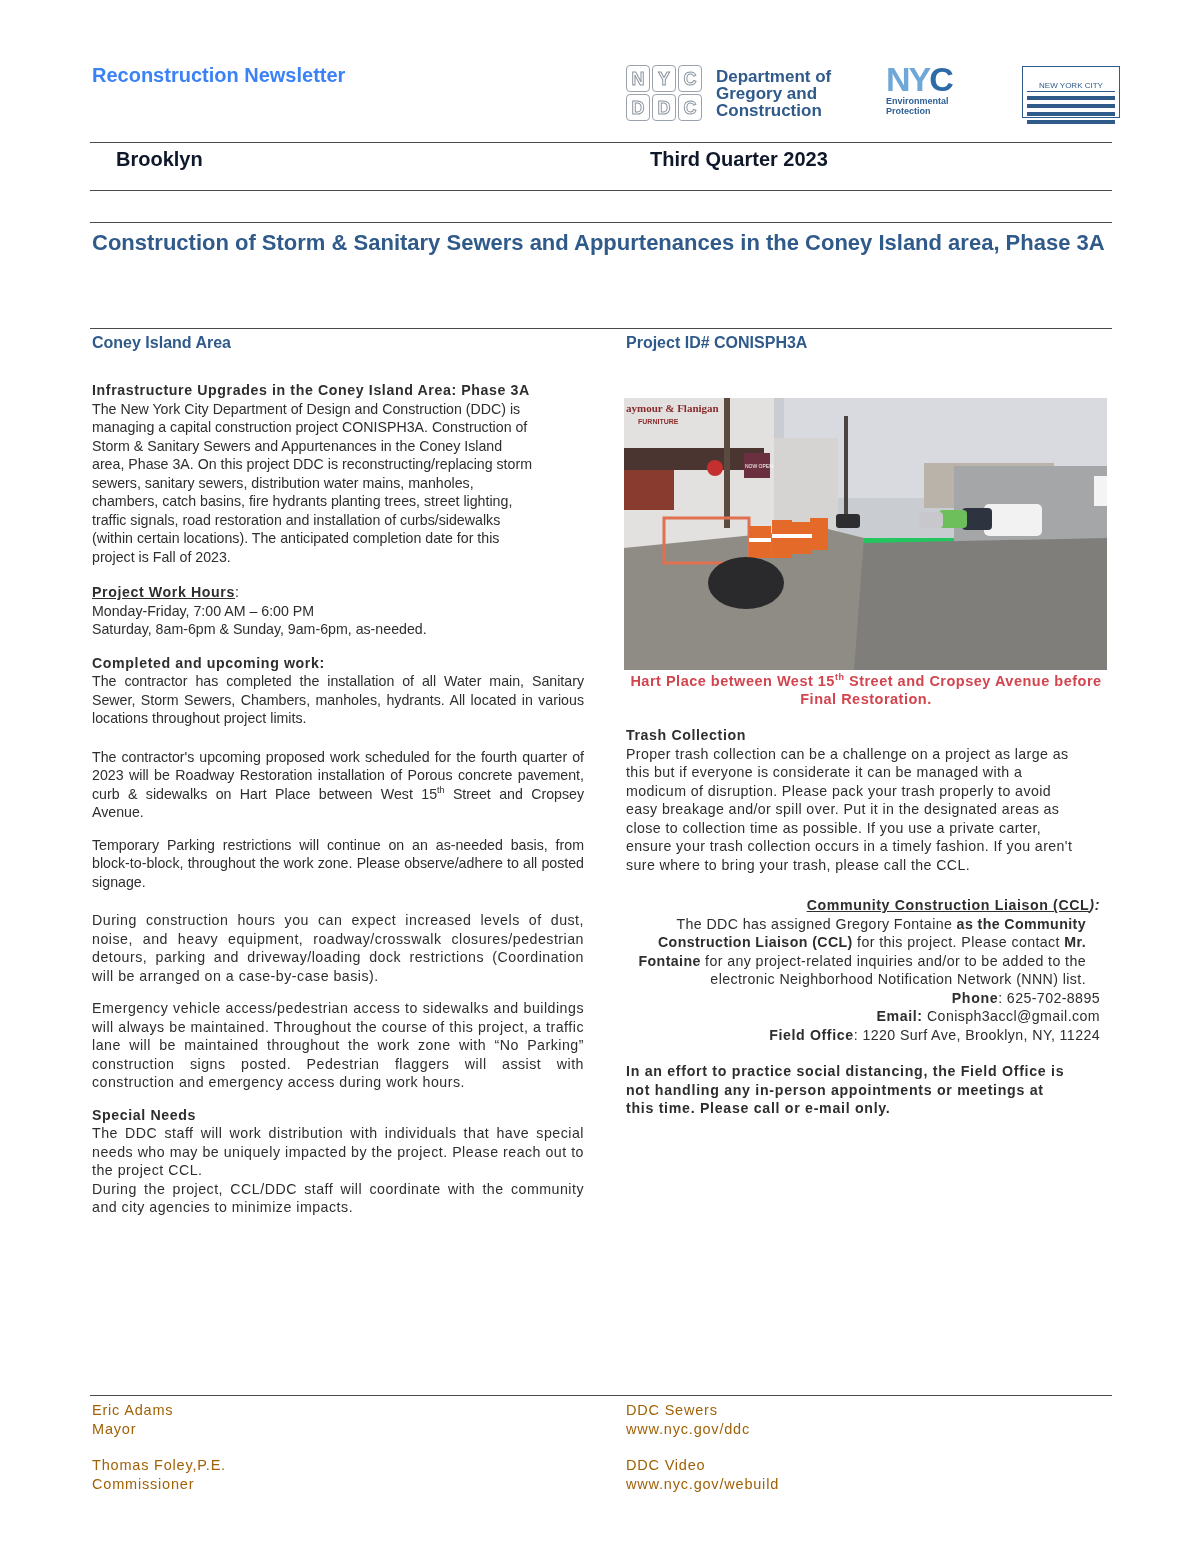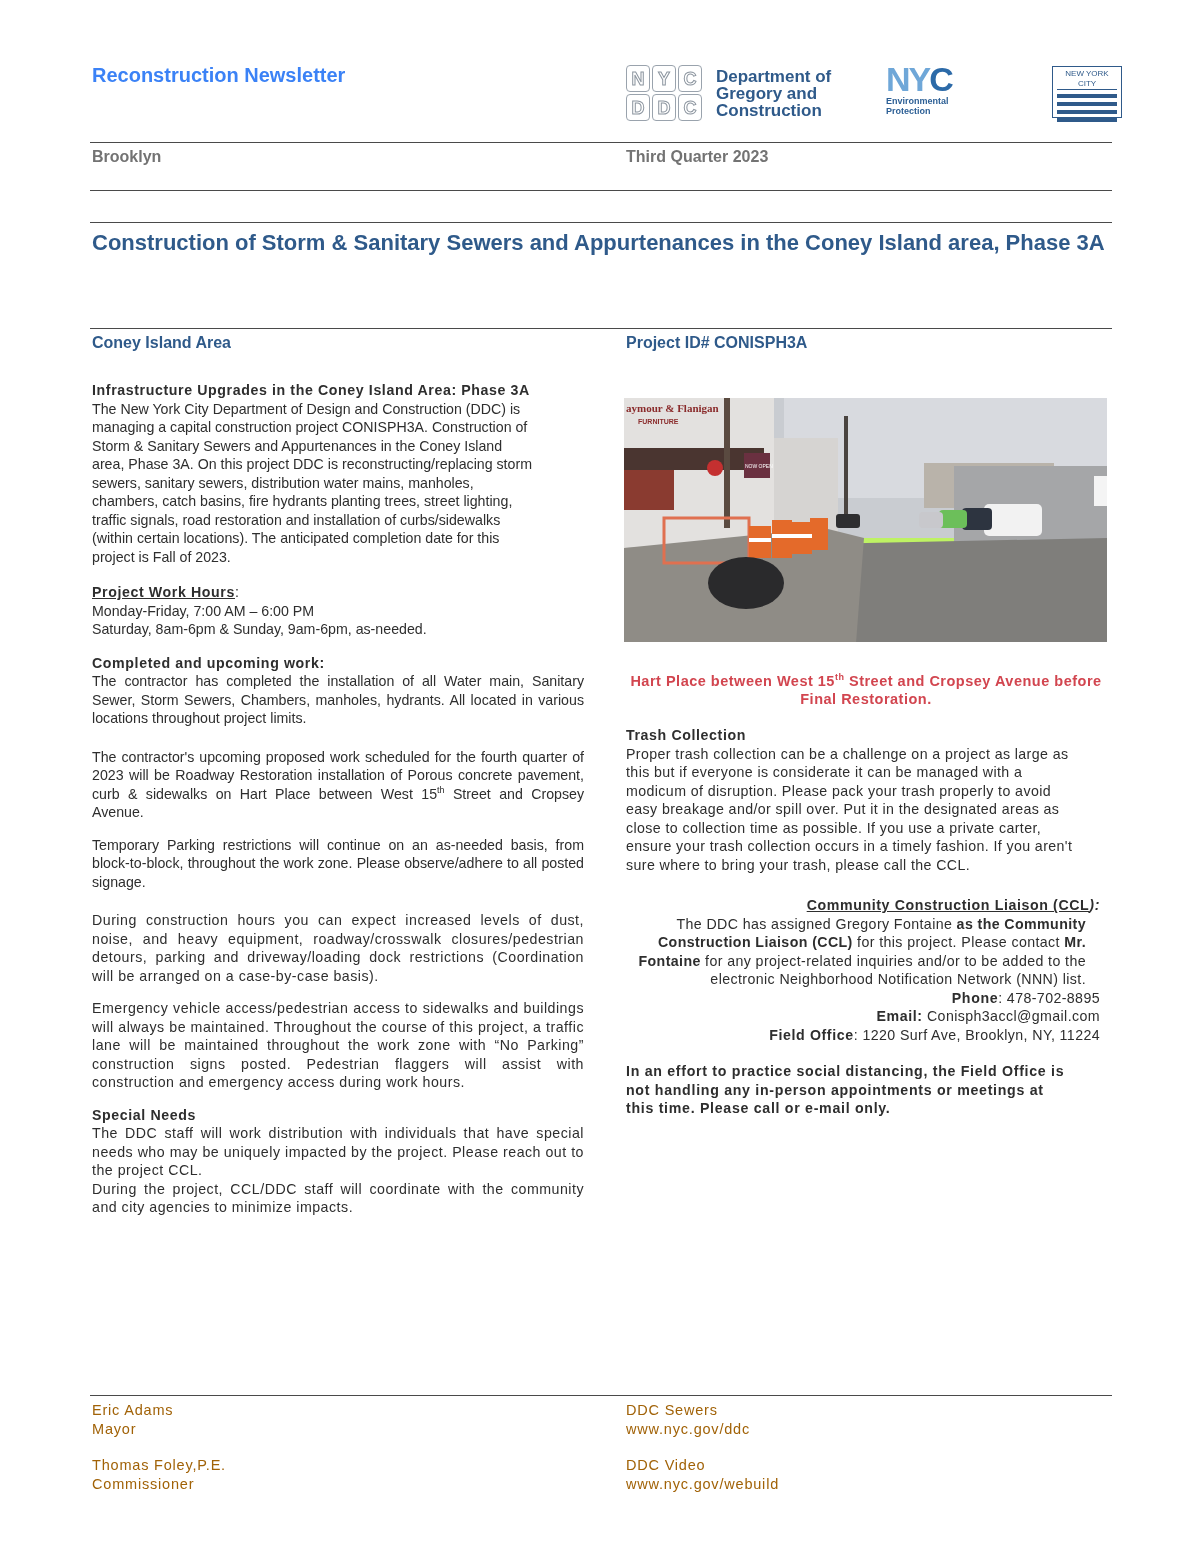--- a/index.html
+++ b/index.html
@@ -3,49 +3,49 @@
 <meta charset="utf-8">
 <style>
   * { box-sizing: border-box; margin: 0; padding: 0; }
   html, body { width: 1200px; height: 1553px; background: #ffffff; }
   body { position: relative; font-family: "Liberation Sans", sans-serif; color: #2b2b2b; overflow: hidden; }
 
   .abs { position: absolute; }
   .rule { position: absolute; height: 1px; background: #4a4a4a; }
 
   .hdr-title { left: 92px; top: 64px; font-size: 20px; font-weight: bold; color: #3b82f6; }
-  .red-head { font-size: 16px; font-weight: bold; color: #737373; }
+  .red-head { font-size: 20px; font-weight: bold; color: #0f172a; margin-left: 24px; }
   .blue-head { font-weight: bold; color: #2f5a8a; }
 
   
   .logo-ddc { left: 626px; top: 64px; width: 230px; height: 58px; display: flex; align-items: center; }
   .ddc-mark { width: 76px; height: 56px; display: grid; grid-template-columns: repeat(3, 1fr); grid-template-rows: 1fr 1fr; gap: 2px; }
   .ddc-mark span { border: 1.5px solid #9aa3ad; border-radius: 4px; font-size: 18px; color: #ffffff; -webkit-text-stroke: 1px #8d96a0; display: flex; align-items: center; justify-content: center; font-weight: bold; line-height: 1; }
   .ddc-text { margin-left: 14px; font-size: 17px; font-weight: bold; color: #2f5a8a; line-height: 17px; }
   .logo-dep { left: 886px; top: 64px; width: 100px; height: 58px; }
   .dep-nyc { font-size: 34px; font-weight: bold; color: #2c6aa8; letter-spacing: -2px; line-height: 30px; }
   .dep-nyc span:first-child { color: #6fa7d8; }
   .dep-text { font-size: 9px; font-weight: bold; color: #2c5f95; line-height: 10px; margin-top: 2px; }
-  .logo-dot { left: 1052px; top: 66px; width: 70px; height: 52px; border: 1.5px solid #2f5a8a; padding: 2px 4px; }
+  .logo-dot { left: 1022px; top: 66px; width: 98px; height: 52px; border: 1.5px solid #2f5a8a; padding: 14px 4px; }
   .dot-top { font-size: 8px; color: #2f5a8a; border-bottom: 1px solid #2f5a8a; text-align: center; line-height: 10px; }
   .dot-main { margin-top: 4px; height: 28px; display: flex; flex-direction: column; justify-content: space-between; }
   .dot-main i { display: block; height: 4px; background: #2f5a8a; }
 
   .main-title { left: 92px; top: 228px; width: 1020px; font-size: 22px; line-height: 30px; }
   .sec-head { font-size: 16px; }
 
   .body-col { font-size: 14.2px; line-height: 18.5px; color: #2e2e2e; }
   .para { margin-bottom: 15px; }
   .para.tight { margin-bottom: 0; }
   .justify { text-align: justify; }
   .bold { font-weight: bold; letter-spacing: 0.6px; }
   .u { text-decoration: underline; font-weight: bold; letter-spacing: 0.6px; }
   sup { font-size: 9px; line-height: 0; }
 
-  .photo { left: 624px; top: 398px; width: 483px; height: 244px; overflow: hidden; background: #bef264; }
+  .photo { left: 624px; top: 398px; width: 483px; height: 272px; overflow: hidden; background: #22c55e; }
   .caption { left: 626px; top: 672px; width: 480px; text-align: center; font-size: 14.5px; line-height: 18px; font-weight: bold; color: #d2454f; letter-spacing: 0.5px; }
 
   .footer { font-size: 14.5px; line-height: 18.5px; color: #a16207; letter-spacing: 0.8px; }
 </style>
 </head>
 <body>
 
 <div class="abs hdr-title">Reconstruction Newsletter</div>
 
 <div class="abs logo-ddc">
@@ -171,21 +171,21 @@
 
 <div class="abs body-col" style="left:626px; top:726px; width:474px; letter-spacing:0.4px;">
   <div class="para" style="margin-bottom:22px;">
     <div class="bold">Trash Collection</div>
     <div style="width:448px;">Proper trash collection can be a challenge on a project as large as this but if everyone is considerate it can be managed with a modicum of disruption. Please pack your trash properly to avoid easy breakage and/or spill over. Put it in the designated areas as close to collection time as possible. If you use a private carter, ensure your trash collection occurs in a timely fashion. If you aren't sure where to bring your trash, please call the CCL.</div>
   </div>
 
   <div class="para" style="margin-bottom:18px;text-align:right;">
     <div><span class="u">Community Construction Liaison (CCL</span><span class="bold" style="font-style:italic;">):</span></div>
     <div style="width:460px;"><span>The DDC has assigned Gregory Fontaine </span><span class="bold" style="letter-spacing:0.4px;">as the Community Construction Liaison (CCL)</span><span> for this project. Please contact </span><span class="bold" style="letter-spacing:0.4px;">Mr. Fontaine</span><span> for any project-related inquiries and/or to be added to the electronic Neighborhood Notification Network (NNN) list.</span></div>
-    <div><span class="bold">Phone</span><span>: 478-702-8895</span></div>
+    <div><span class="bold">Phone</span><span>: 625-702-8895</span></div>
     <div><span class="bold">Email:</span><span> Conisph3accl@gmail.com</span></div>
     <div><span class="bold">Field Office</span><span>: 1220 Surf Ave, Brooklyn, NY, 11224</span></div>
   </div>
 
   <div class="para bold" style="margin-bottom:22px; width:450px; letter-spacing:0.7px;">In an effort to practice social distancing, the Field Office is not handling any in-person appointments or meetings at this time. Please call or e-mail only.</div>
 
 </div>
 
 <div class="rule" style="left:90px; top:1395px; width:1022px;"></div>
 <div class="abs footer" style="left:92px; top:1401px;">

